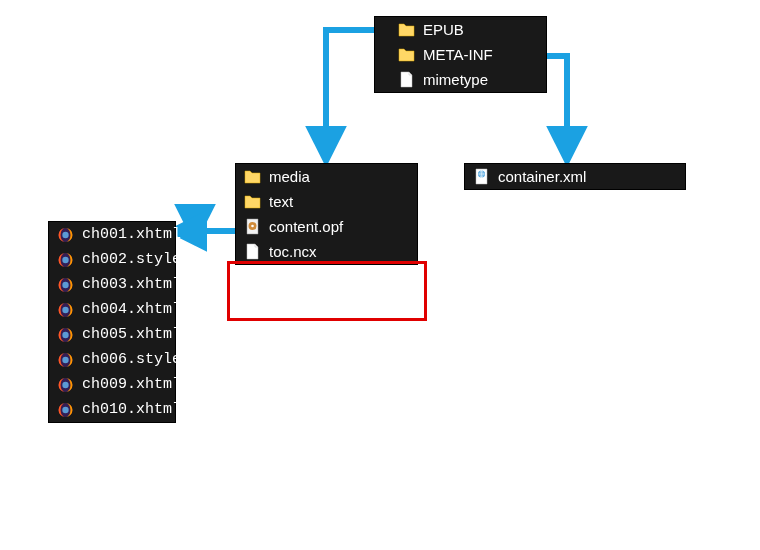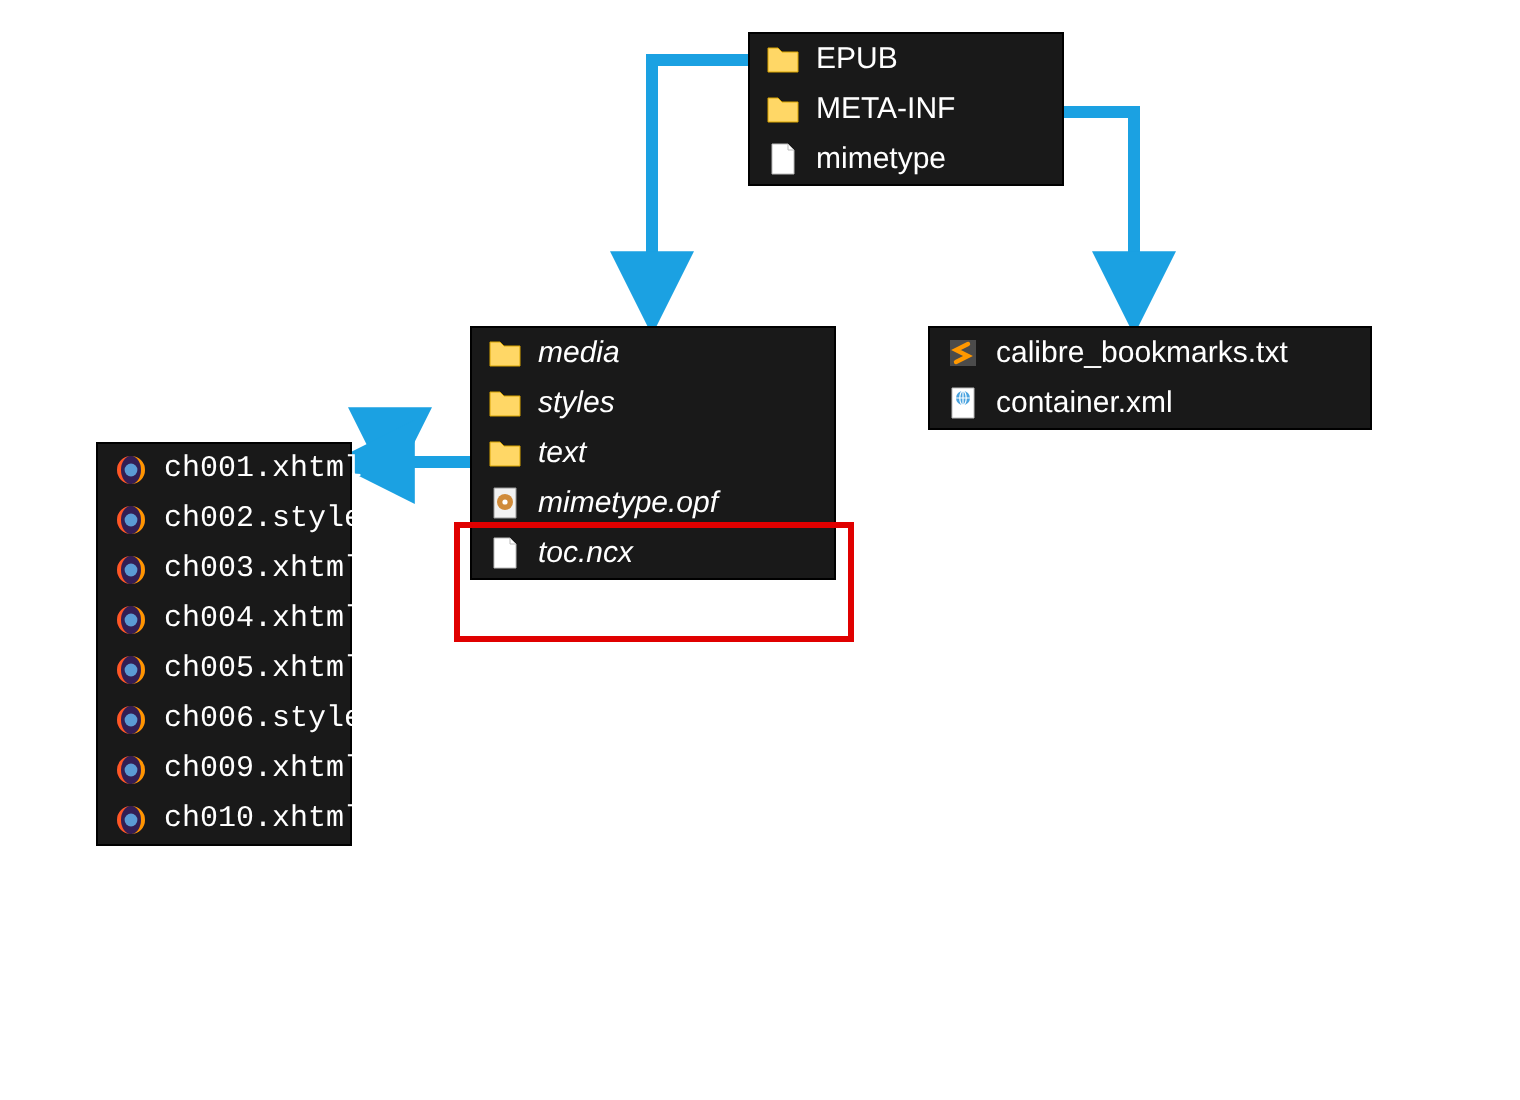--- a/index.html
+++ b/index.html
@@ -59,21 +59,21 @@
   </defs>
 
   <path d="M374,30 L326,30 L326,155" fill="none" stroke="#1ba1e2" stroke-width="6" marker-end="url(#ah)"></path>
 
   <path d="M530,56 L567,56 L567,155" fill="none" stroke="#1ba1e2" stroke-width="6" marker-end="url(#ah)"></path>
 
   <path d="M235,231 L195,231 L195,233" fill="none" stroke="#1ba1e2" stroke-width="6" marker-end="url(#ah)"></path>
   <path d="M235,231 L178,231" fill="none" stroke="#1ba1e2" stroke-width="6" marker-end="url(#ah)"></path>
 </svg>
 
-<div class="panel" style="left:374px; top:16px; width:156px;">
+<div class="panel" style="left:374px; top:16px; width:156px;padding-left:15px;">
   <div class="row">
     <span class="ico">
         <svg viewBox="0 0 17 17">
           <use href="#i-folder"></use>
         </svg>
       </span>
     <span>EPUB</span>
   </div>
   <div class="row">
     <span class="ico">
@@ -86,74 +86,58 @@
   <div class="row">
     <span class="ico">
         <svg viewBox="0 0 17 17">
           <use href="#i-file"></use>
         </svg>
       </span>
     <span>mimetype</span>
   </div>
 </div>
 
-<div class="panel" style="left:235px; top:163px; width:181px;font-style:italic;">
+<div class="panel" style="left:235px; top:163px; width:181px;">
   <div class="row">
     <span class="ico">
         <svg viewBox="0 0 17 17">
           <use href="#i-folder"></use>
         </svg>
       </span>
     <span>media</span>
   </div>
   <div class="row">
     <span class="ico">
         <svg viewBox="0 0 17 17">
           <use href="#i-folder"></use>
         </svg>
       </span>
-    <span>styles</span>
-  </div>
-  <div class="row">
-    <span class="ico">
-        <svg viewBox="0 0 17 17">
-          <use href="#i-folder"></use>
-        </svg>
-      </span>
     <span>text</span>
   </div>
   <div class="row">
     <span class="ico">
         <svg viewBox="0 0 17 17">
           <use href="#i-opf"></use>
         </svg>
       </span>
-    <span>mimetype.opf</span>
+    <span>content.opf</span>
   </div>
   <div class="row">
     <span class="ico">
         <svg viewBox="0 0 17 17">
           <use href="#i-file"></use>
         </svg>
       </span>
     <span>toc.ncx</span>
   </div>
 </div>
 
 <div class="highlight-box" style="left:227px; top:261px; width:200px; height:60px;"></div>
 
 <div class="panel" style="left:464px; top:163px; width:220px;">
-  <div class="row">
-    <span class="ico">
-        <svg viewBox="0 0 17 17">
-          <use href="#i-sublime"></use>
-        </svg>
-      </span>
-    <span>calibre_bookmarks.txt</span>
-  </div>
   <div class="row">
     <span class="ico">
         <svg viewBox="0 0 17 17">
           <use href="#i-xml"></use>
         </svg>
       </span>
     <span>container.xml</span>
   </div>
 </div>
 

